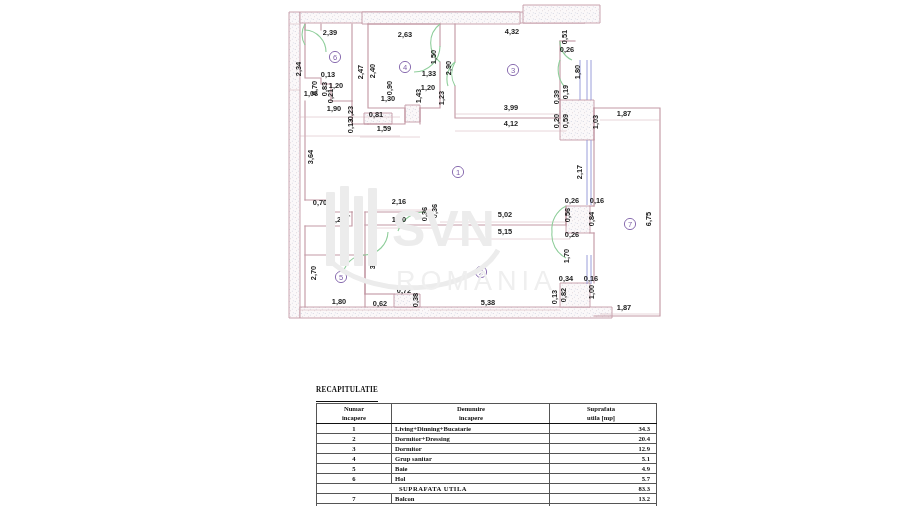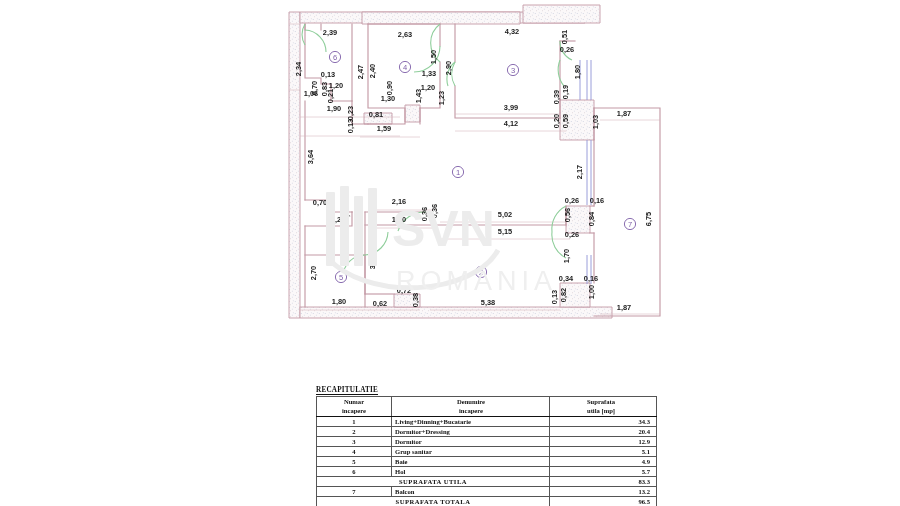--- a/index.html
+++ b/index.html
@@ -21,21 +21,21 @@
     width:320px;
   }
   #recap-title{
     font-size:7.2px;
     font-family:"Liberation Serif", serif;
     font-weight:700;
     color:#111;
     letter-spacing:.2px;
     border-bottom:1px solid #111;
     display:inline-block;
-    padding-bottom:0px;
+    padding-bottom:7px;
     margin-bottom:1px;
   }
   table.recap{
     border-collapse:collapse;
     width:320px;
     table-layout:fixed;
     font-family:"Liberation Serif", serif;
     font-size:6.6px;
     color:#111;
     background:#fff;

